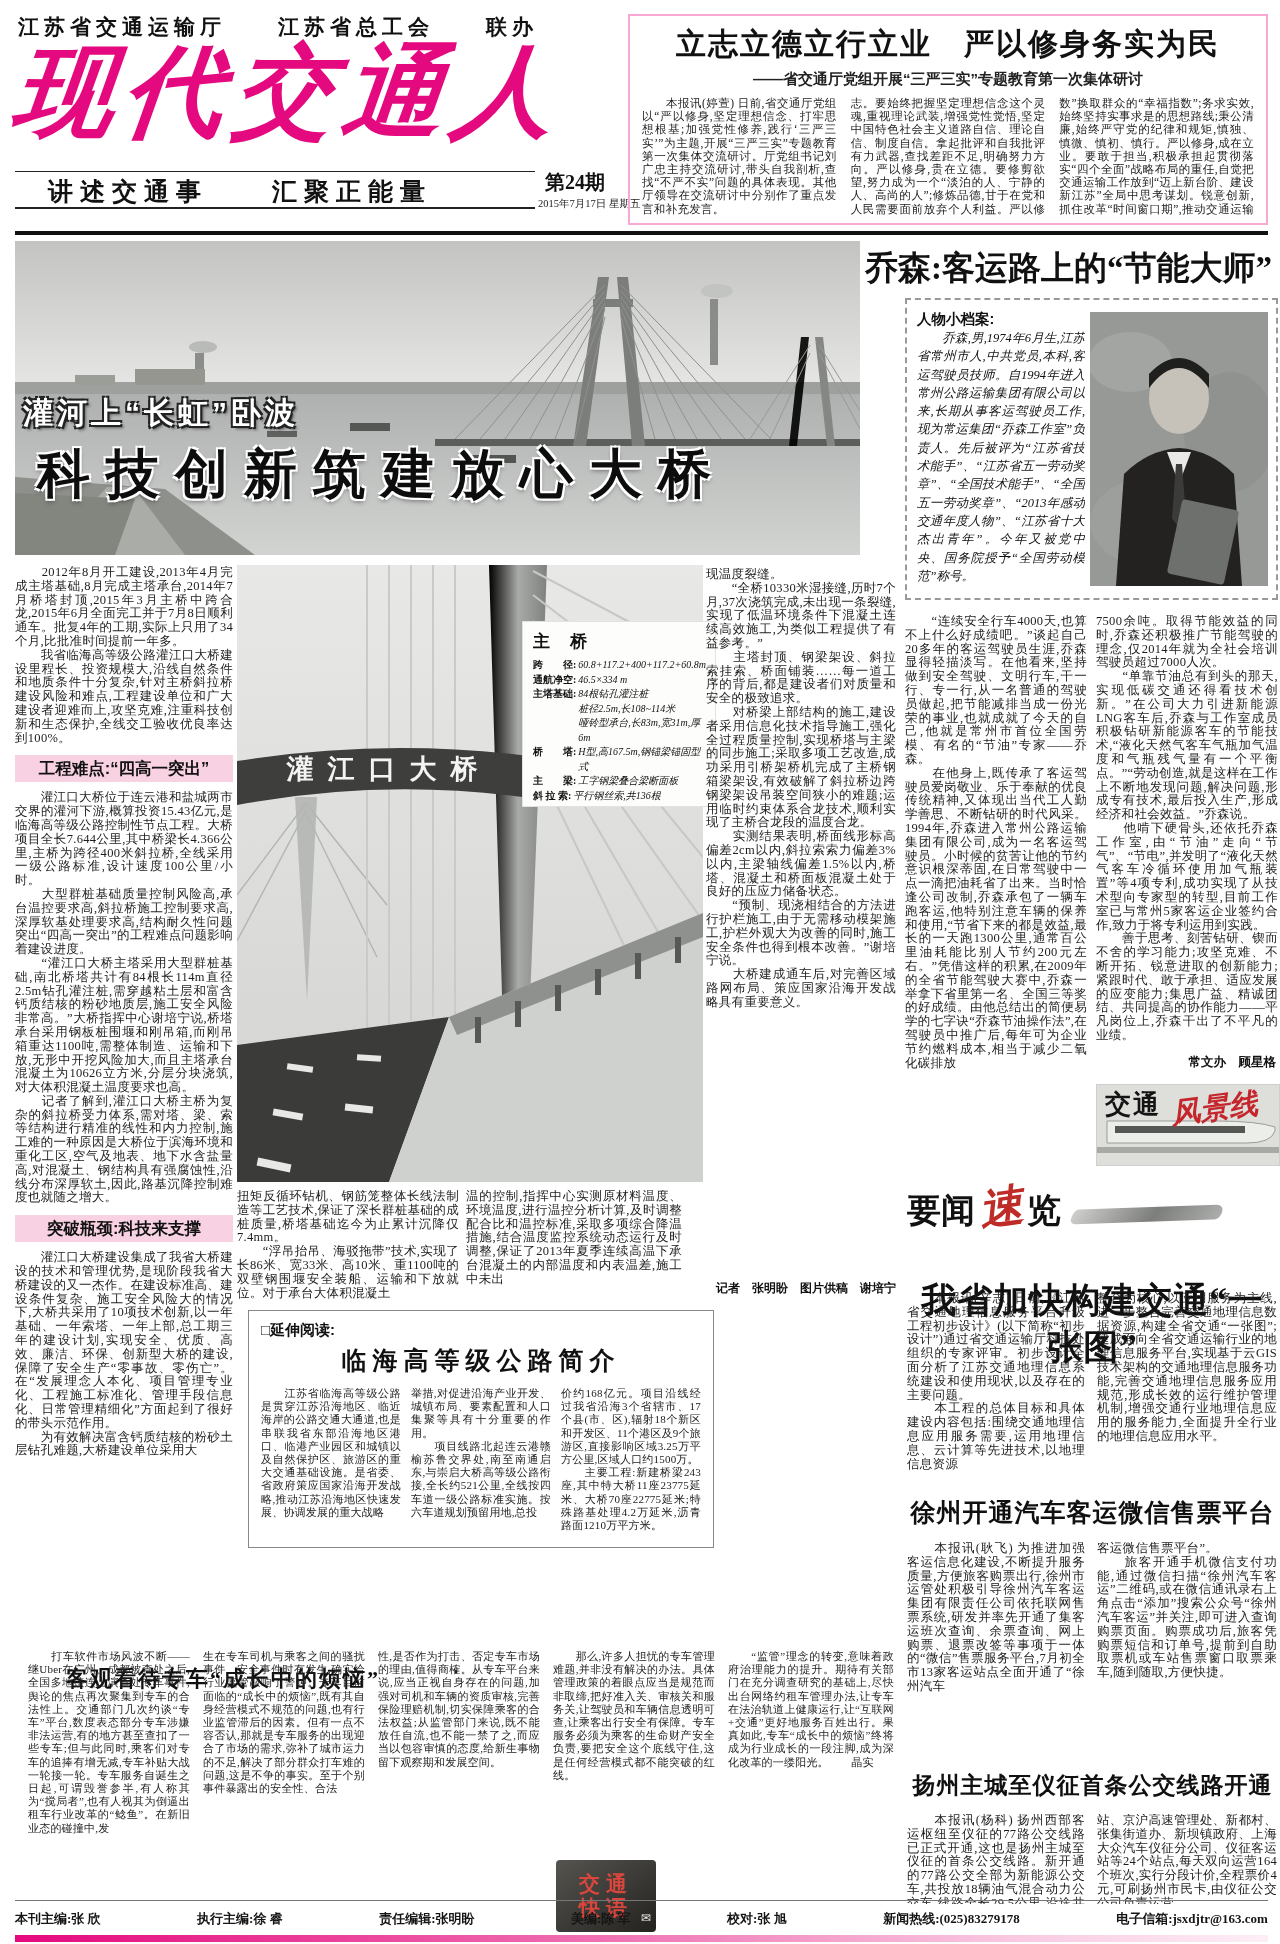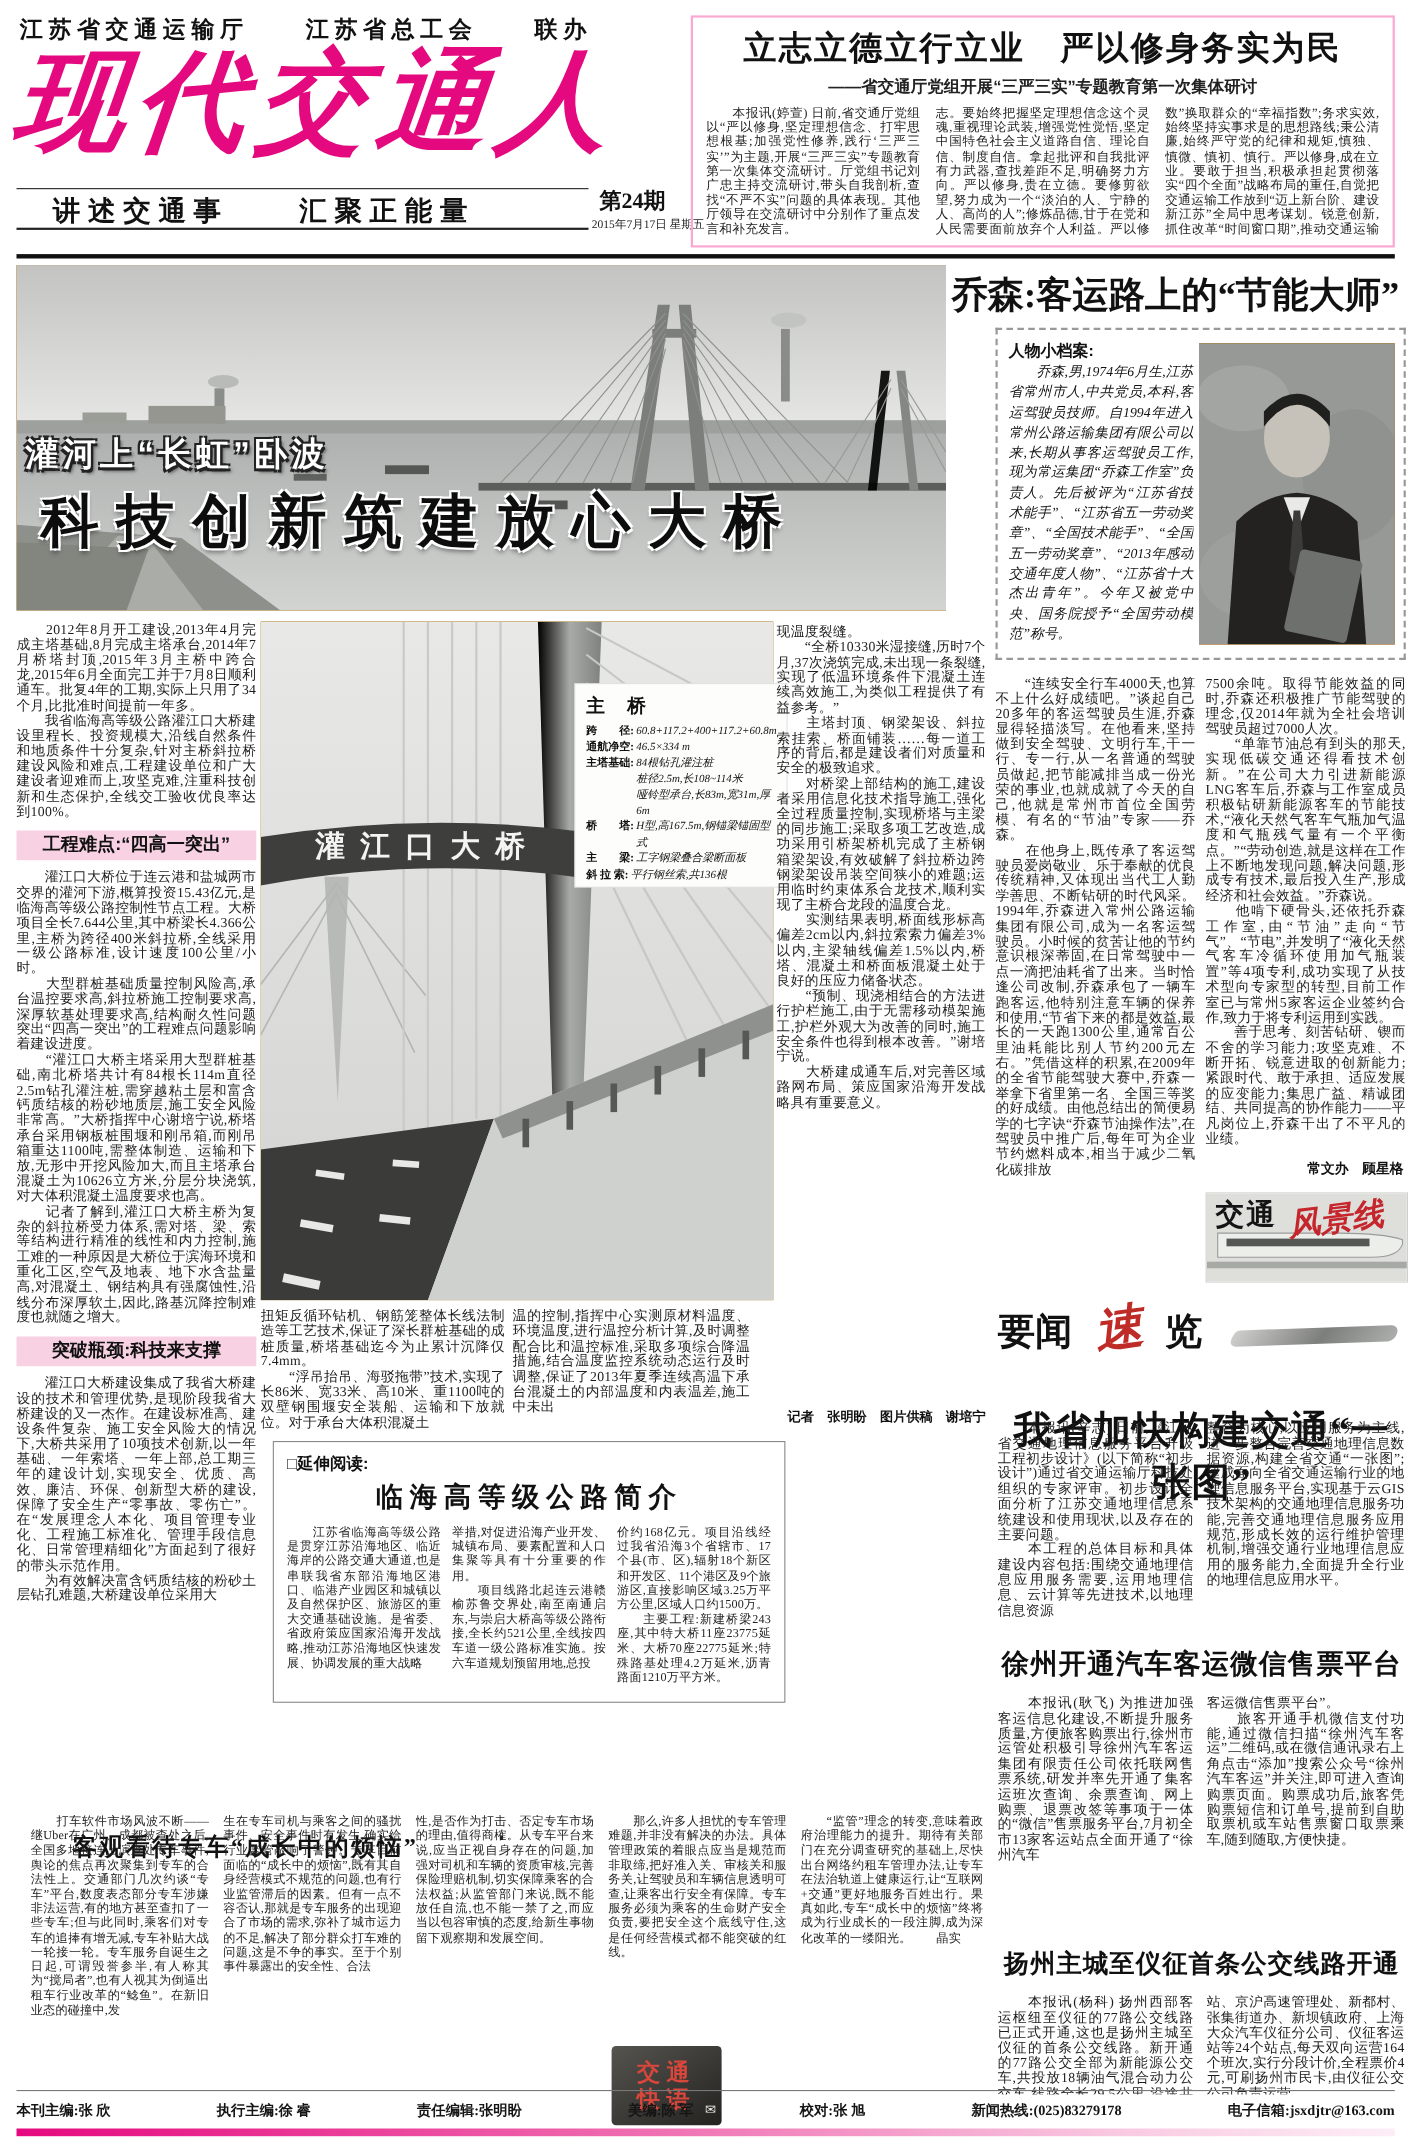--- a/index.html
+++ b/index.html
@@ -9,21 +9,21 @@
   .sans{font-family:"Liberation Sans","DejaVu Sans",sans-serif;}
   .bodytext{font-size:12.5px;line-height:13.8px;letter-spacing:.3px;text-align:justify;
             white-space:pre-wrap;color:#1c1c1c;overflow:hidden;}
   .smalltext{font-size:11px;line-height:13.2px;letter-spacing:.2px;text-align:justify;
              white-space:pre-wrap;color:#222;overflow:hidden;}
   .pink-header{background:#f8d2e2;text-align:center;font-family:"Liberation Sans",sans-serif;
                font-weight:bold;font-size:16.5px;line-height:27px;color:#111;margin:10px 0 9px 0;}
   .serif-head{font-weight:900;font-family:"Liberation Serif","DejaVu Serif",serif;}
   .outline-white{text-shadow:-2px -2px 0 #fff,2px -2px 0 #fff,-2px 2px 0 #fff,2px 2px 0 #fff,0 3px 5px rgba(0,0,0,.45);}
   .outline-black{color:#fff;text-shadow:-2px -2px 0 #222,2px -2px 0 #222,-2px 2px 0 #222,2px 2px 0 #222,3px 3px 3px rgba(0,0,0,.5);}
-  .photo-frame{background:#a16207;overflow:hidden;}
+  .photo-frame{background:#ec4899;overflow:hidden;}
   .spec-row{display:flex;font-size:10px;line-height:14.5px;}
   .spec-label{font-weight:bold;white-space:nowrap;margin-right:2px;}
   .spec-value{font-style:italic;white-space:pre-wrap;}
   .brief-title{font-weight:900;text-align:center;letter-spacing:1px;color:#101010;}
   .footer-bar{display:flex;justify-content:space-between;align-items:center;
               font-weight:bold;font-size:13px;color:#151515;}
   .stroke-icon{height:15px;width:148px;background:linear-gradient(100deg,#c9c9c7,#6e706d 55%,#a3a5a2);
                transform:skewX(-30deg) rotate(-2deg);border-radius:8px 20px 10px 16px;opacity:.9;}
 </style>
 </head>
@@ -276,21 +276,21 @@
     <div class="serif-head" style="text-align:center;font-size:25px;letter-spacing:6px;margin:4px 0 10px;">临海高等级公路简介</div>
     <div style="display:flex;gap:10px;height:152px;">
       <div class="smalltext" style="flex:1;">　　江苏省临海高等级公路是贯穿江苏沿海地区、临近海岸的公路交通大通道,也是串联我省东部沿海地区港口、临港产业园区和城镇以及自然保护区、旅游区的重大交通基础设施。是省委、省政府策应国家沿海开发战略,推动江苏沿海地区快速发展、协调发展的重大战略</div>
       <div class="smalltext" style="flex:1;">举措,对促进沿海产业开发、城镇布局、要素配置和人口集聚等具有十分重要的作用。
 　　项目线路北起连云港赣榆苏鲁交界处,南至南通启东,与崇启大桥高等级公路衔接,全长约521公里,全线按四车道一级公路标准实施。按六车道规划预留用地,总投</div>
       <div class="smalltext" style="flex:1;">价约168亿元。项目沿线经过我省沿海3个省辖市、17个县(市、区),辐射18个新区和开发区、11个港区及9个旅游区,直接影响区域3.25万平方公里,区域人口约1500万。
 　　主要工程:新建桥梁243座,其中特大桥11座23775延米、大桥70座22775延米;特殊路基处理4.2万延米,沥青路面1210万平方米。</div>
     </div>
   </div>
 
-  <div class="abs" style="left:907px;top:1178px;width:371px;height:48px;display:flex;align-items:baseline;gap:20px;">
+  <div class="abs" style="left:907px;top:1178px;width:371px;height:48px;display:flex;align-items:baseline;gap:4px;">
     <span class="serif-head" style="font-size:34px;">要闻</span>
     <span class="serif-head" style="font-size:44px;font-style:italic;color:#bf2b26;transform:rotate(-8deg);display:inline-block;">速</span>
     <span class="serif-head" style="font-size:34px;">览</span>
     <span class="stroke-icon" style="margin-left:8px;"></span>
   </div>
 
   <div class="abs brief-title" style="left:907px;top:1243px;width:371px;font-size:35px;margin-top:34px;">我省加快构建交通“一张图”</div>
   <div class="abs bodytext" style="left:907px;top:1292px;width:178px;height:190px;">　　本报讯(辛志) 日前,《江苏省交通地理信息服务平台升级工程初步设计》(以下简称“初步设计”)通过省交通运输厅科技处组织的专家评审。初步设计全面分析了江苏交通地理信息系统建设和使用现状,以及存在的主要问题。
 　　本工程的总体目标和具体建设内容包括:围绕交通地理信息应用服务需要,运用地理信息、云计算等先进技术,以地理信息资源</div>
   <div class="abs bodytext" style="left:1097px;top:1292px;width:180px;height:190px;">整合为核心,以应用服务为主线,进一步整合完善交通地理信息数据资源,构建全省交通“一张图”;建成面向全省交通运输行业的地理信息服务平台,实现基于云GIS技术架构的交通地理信息服务功能,完善交通地理信息服务应用规范,形成长效的运行维护管理机制,增强交通行业地理信息应用的服务能力,全面提升全行业的地理信息应用水平。</div>

